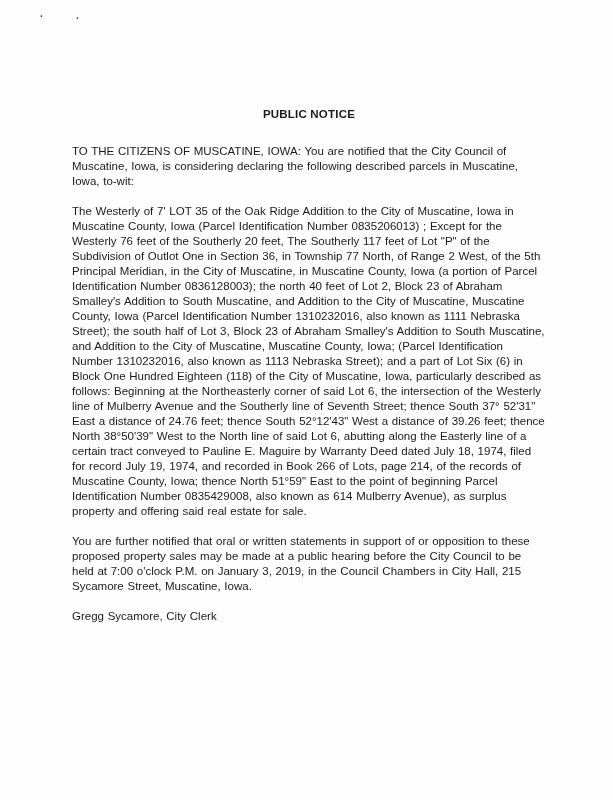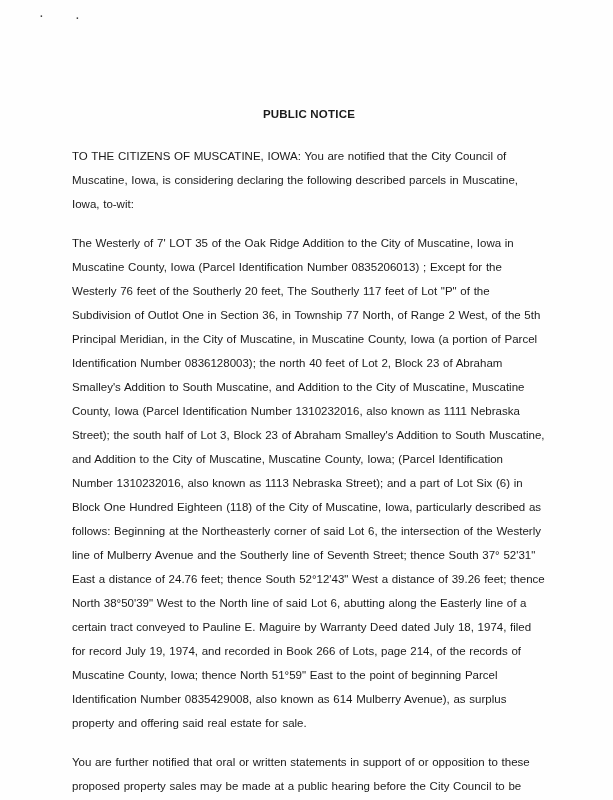--- a/index.html
+++ b/index.html
@@ -35,21 +35,21 @@
     }
     .title {
       text-align: center;
       font-size: 11.5px;
       font-weight: bold;
       letter-spacing: 0.2px;
       margin: 0 0 24px 0;
     }
     .para {
       font-size: 11.5px;
-      line-height: 24px;
+      line-height: 15px;
       margin: 0 0 15px 0;
       text-align: left;
       word-spacing: 0.5px;
     }
     .signature {
       margin-top: 2px;
     }
   </style>
 </head>
 <body>

